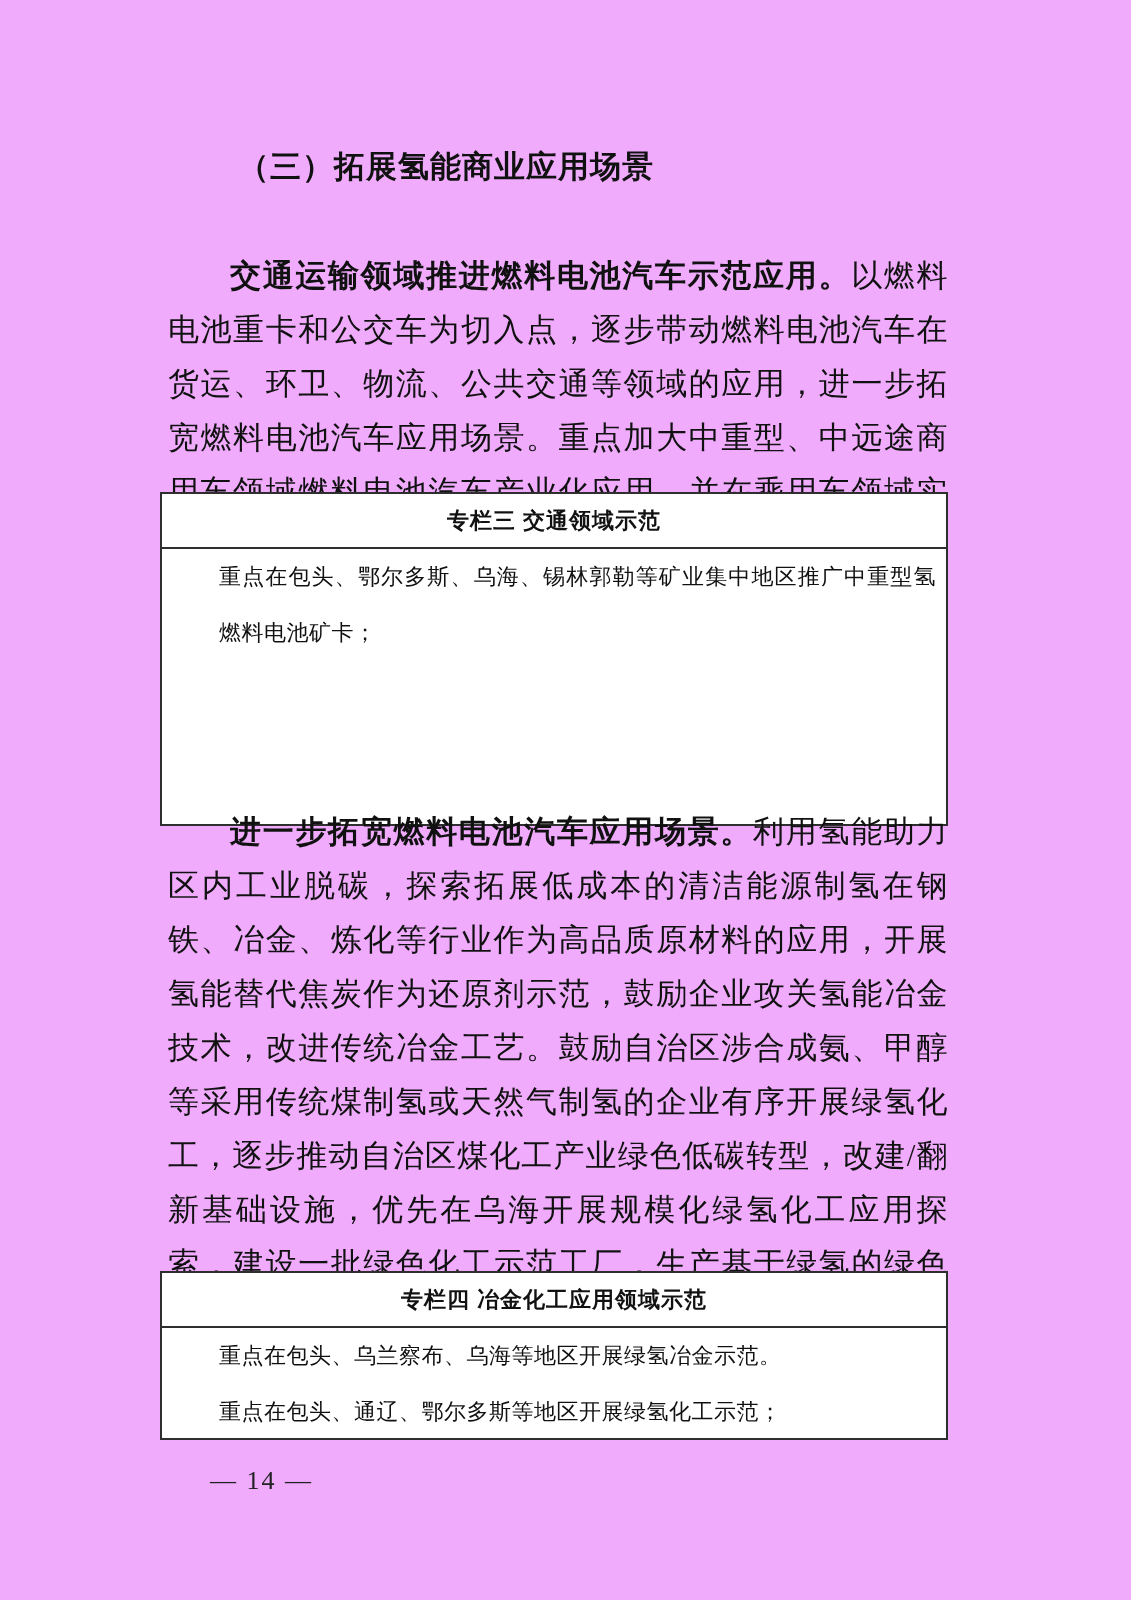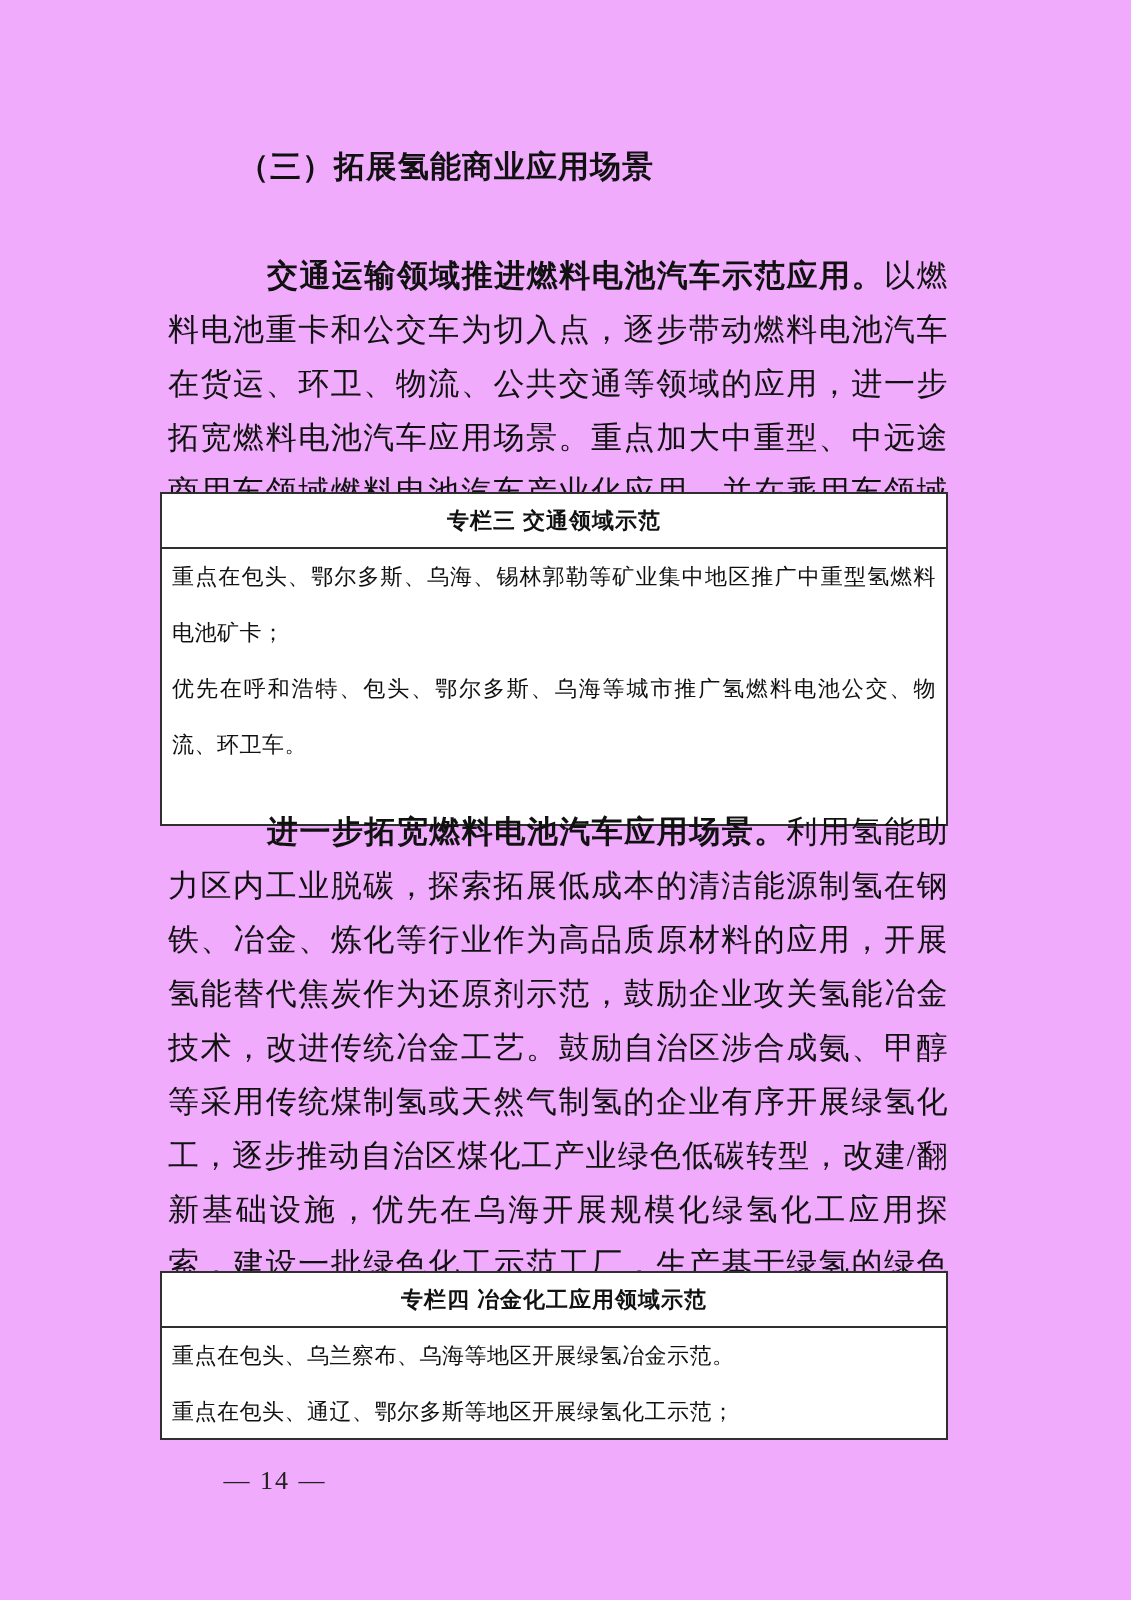--- a/index.html
+++ b/index.html
@@ -33,21 +33,20 @@
     line-height: 54px;
     text-align: justify;
     text-indent: 2em;
     letter-spacing: 0.5px;
   }
   .para-1 { top: 218px; }
   .para-2 { top: 774px; }
   .body-para .lead {
     font-family: "Liberation Sans", "DejaVu Sans", sans-serif;
     font-weight: bold;
-    margin-left: 37px;
   }
   .column-box {
     position: absolute;
     left: 160px;
     width: 788px;
     border: 2px solid #2f2f2f;
     box-sizing: border-box;
     background: #ffffff;
   }
   .box-1 { top: 492px; height: 334px; }
@@ -58,53 +57,52 @@
     display: flex;
     align-items: center;
     justify-content: center;
     font-family: "Liberation Sans", "DejaVu Sans", sans-serif;
     font-weight: 600;
     font-size: 22px;
     letter-spacing: 1px;
   }
   .column-box .box-body {
     padding: 0 10px;
+    margin-left: 47px;
   }
   .column-box .box-item {
     font-size: 22px;
     line-height: 56px;
     text-align: justify;
     letter-spacing: 0.5px;
   }
   .page-number {
     position: absolute;
     left: 210px;
     top: 1466px;
     width: 130px;
-    text-align: center;
     font-size: 26px;
     color: #222222;
     letter-spacing: 2px;
     white-space: nowrap;
   }
 </style>
 </head>
 <body>
 
 <div class="page">
 
   <div class="heading">（三）拓展氢能商业应用场景</div>
 
   <p class="body-para para-1"><strong class="lead">交通运输领域推进燃料电池汽车示范应用。</strong><span>以燃料电池重卡和公交车为切入点，逐步带动燃料电池汽车在货运、环卫、物流、公共交通等领域的应用，进一步拓宽燃料电池汽车应用场景。重点加大中重型、中远途商用车领域燃料电池汽车产业化应用，并在乘用车领域实现小批量示范运行。</span></p>
 
   <div class="column-box box-1">
     <div class="box-header">专栏三 交通领域示范</div>
     <div class="box-body">
       <div class="box-item">重点在包头、鄂尔多斯、乌海、锡林郭勒等矿业集中地区推广中重型氢燃料电池矿卡；</div>
-      <div class="box-item">优先在呼和浩特、包头、鄂尔多斯、乌海等城市推广氢燃料电池公交、物流、环卫车。</div>
     </div>
   </div>
 
   <p class="body-para para-2"><strong class="lead">进一步拓宽燃料电池汽车应用场景。</strong><span>利用氢能助力区内工业脱碳，探索拓展低成本的清洁能源制氢在钢铁、冶金、炼化等行业作为高品质原材料的应用，开展氢能替代焦炭作为还原剂示范，鼓励企业攻关氢能冶金技术，改进传统冶金工艺。鼓励自治区涉合成氨、甲醇等采用传统煤制氢或天然气制氢的企业有序开展绿氢化工，逐步推动自治区煤化工产业绿色低碳转型，改建/翻新基础设施，优先在乌海开展规模化绿氢化工应用探索，建设一批绿色化工示范工厂，生产基于绿氢的绿色化工产品。</span></p>
 
   <div class="column-box box-2">
     <div class="box-header">专栏四 冶金化工应用领域示范</div>
     <div class="box-body">
       <div class="box-item">重点在包头、乌兰察布、乌海等地区开展绿氢冶金示范。</div>
       <div class="box-item">重点在包头、通辽、鄂尔多斯等地区开展绿氢化工示范；</div>

